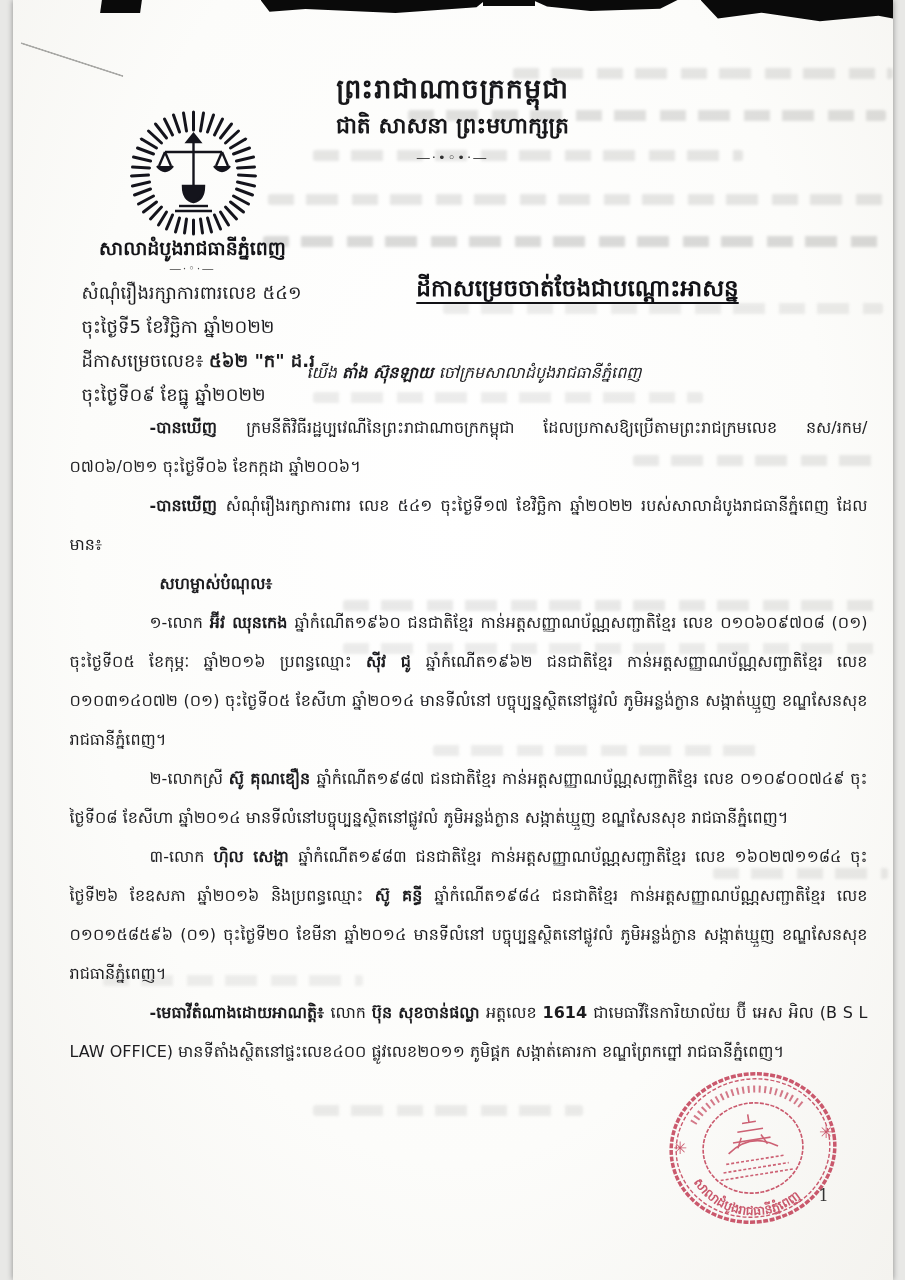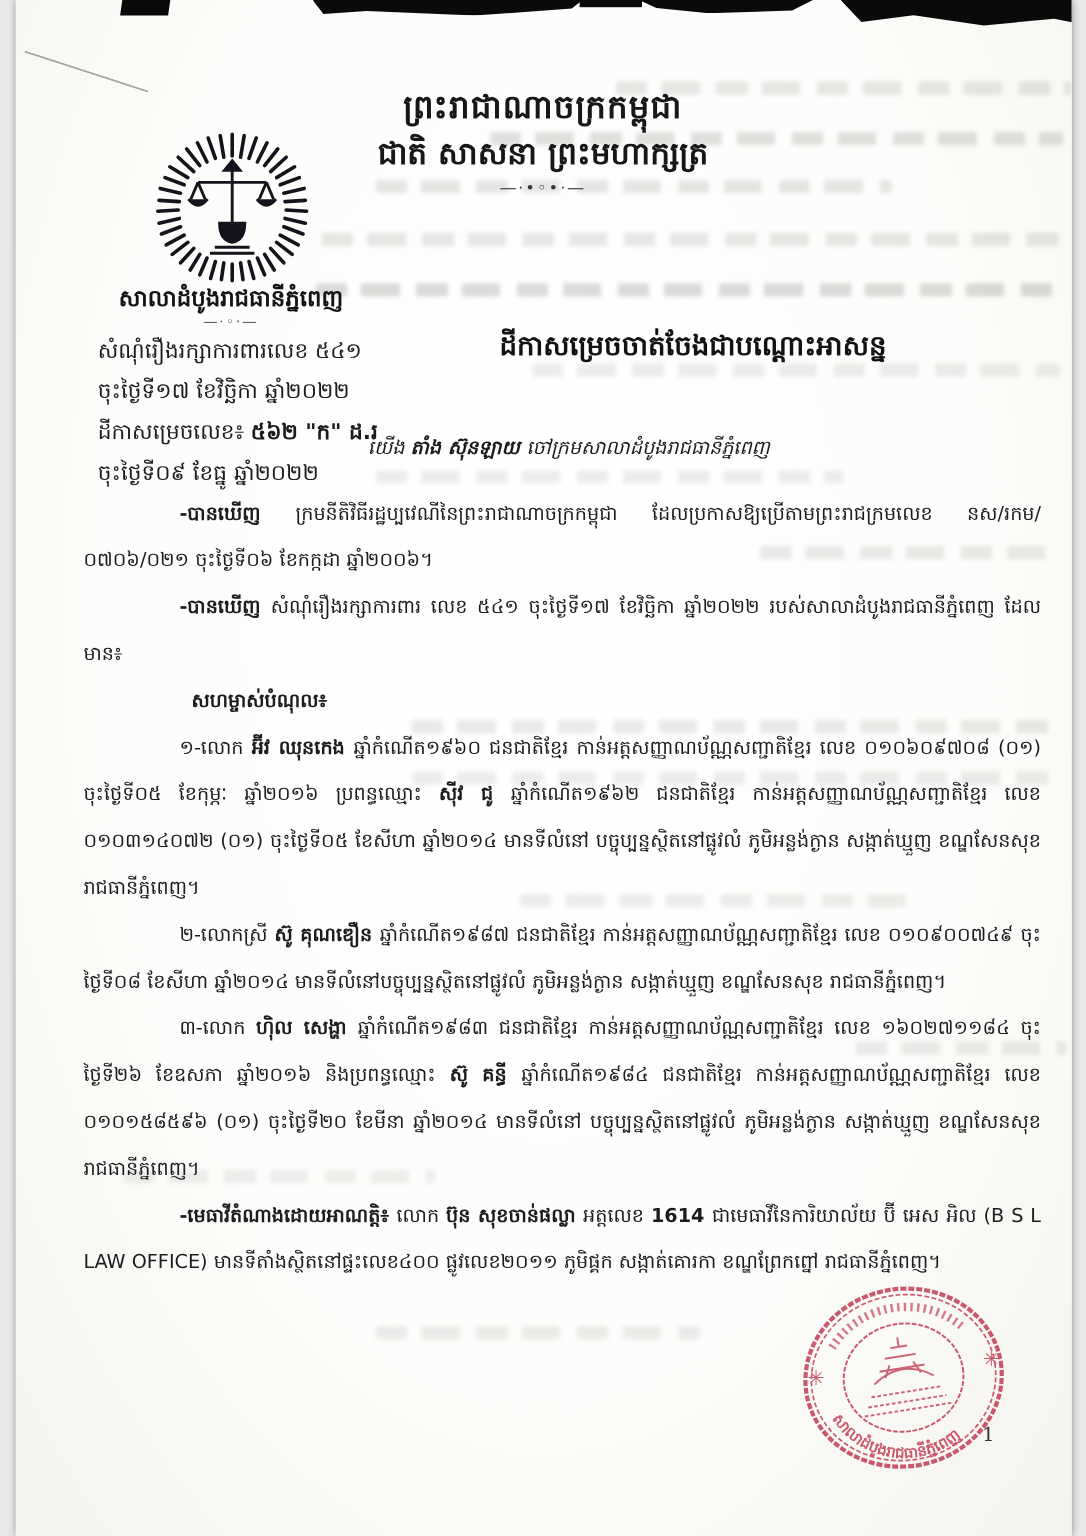--- a/index.html
+++ b/index.html
@@ -7,32 +7,32 @@
     position:relative;width:880px;height:1280px;margin:0 auto;overflow:hidden;
     background:
       radial-gradient(ellipse at 50% 40%, #ffffff 0%, #fcfcfa 60%, #f4f3ef 100%);
     font-family:"DejaVu Sans", sans-serif;color:#1d1d1f;
     box-shadow:0 0 6px rgba(0,0,0,.4);
   }
   .b{font-weight:700;}
   .abs{position:absolute;}
   
   .kingdom1{left:0;right:0;top:72px;text-align:center;font-size:27px;font-weight:700;letter-spacing:1px;color:#17171a;}
-  .kingdom2{left:0;right:0;top:112px;text-align:center;font-size:26px;font-weight:700;color:#17171a;}
+  .kingdom2{left:0;right:0;top:112px;text-align:center;font-size:22px;font-weight:700;color:#17171a;}
   .hdr-divider{left:0;right:0;top:150px;text-align:center;font-size:13px;color:#333;letter-spacing:2px;}
   
   .emblem{left:108px;top:108px;}
   .court-name{left:60px;top:236px;width:240px;text-align:center;font-size:19px;font-weight:700;color:#141418;}
   .court-divider{left:60px;top:262px;width:240px;text-align:center;font-size:11px;color:#444;letter-spacing:2px;}
   
   .case-info{left:57px;top:276px;width:330px;font-size:18px;line-height:34px;color:#1b1b1e;}
   .case-info div{white-space:nowrap;margin-left:12px;}
   
   .doc-title{left:355px;top:274px;width:420px;text-align:center;font-size:23px;font-weight:700;
-    text-underline-offset:6px;color:#121216;}
+    text-decoration:underline;text-underline-offset:6px;color:#121216;}
   
   .judge-line{left:294px;top:362px;width:560px;font-size:16px;color:#1b1b1e;font-style:italic;}
   
   .body-text{left:57px;top:408px;width:798px;font-size:16px;line-height:39px;text-align:justify;color:#1c1c1f;}
   .body-text p{margin:0;text-indent:80px;}
   .body-text p.subhead{text-indent:90px;font-weight:700;}
   
   .page-num{left:806px;top:1186px;font-size:16px;font-family:"DejaVu Serif",serif;color:#333;}
   
   .artifact{background:#0a0a0a;}
@@ -145,21 +145,21 @@
           <line x1="54" y1="103" x2="91" y2="103"></line>
         </g>
       </g>
     </svg>
   </div>
   <div class="abs court-name">សាលាដំបូងរាជធានីភ្នំពេញ</div>
   <div class="abs court-divider">―·◦·―</div>
 
   <div class="abs case-info">
     <div><span>សំណុំរឿងរក្សាការពារលេខ ៥៤១</span></div>
-    <div><span>ចុះថ្ងៃទី១៧ ខែវិច្ឆិកា ឆ្នាំ២០២២</span></div>
+    <div><span>ចុះថ្ងៃទី5 ខែវិច្ឆិកា ឆ្នាំ២០២២</span></div>
     <div><span>ដីកាសម្រេចលេខ៖ </span><span class="b">៥៦២ "ក" ដ.រ</span></div>
     <div><span>ចុះថ្ងៃទី០៩ ខែធ្នូ ឆ្នាំ២០២២</span></div>
   </div>
 
   <div class="abs doc-title">ដីកាសម្រេចចាត់ចែងជាបណ្ដោះអាសន្ន</div>
 
   <div class="abs judge-line"><span>យើង </span><span class="b">តាំង ស៊ុនឡាយ </span><span>ចៅក្រមសាលាដំបូងរាជធានីភ្នំពេញ</span></div>
 
   <div class="abs body-text">
     <p><span class="b">-បានឃើញ </span><span>ក្រមនីតិវិធីរដ្ឋប្បវេណីនៃព្រះរាជាណាចក្រកម្ពុជា ដែលប្រកាសឱ្យប្រើតាមព្រះរាជក្រមលេខ នស/រកម/ ០៧០៦/០២១ ចុះថ្ងៃទី០៦ ខែកក្កដា ឆ្នាំ២០០៦។</span></p>

